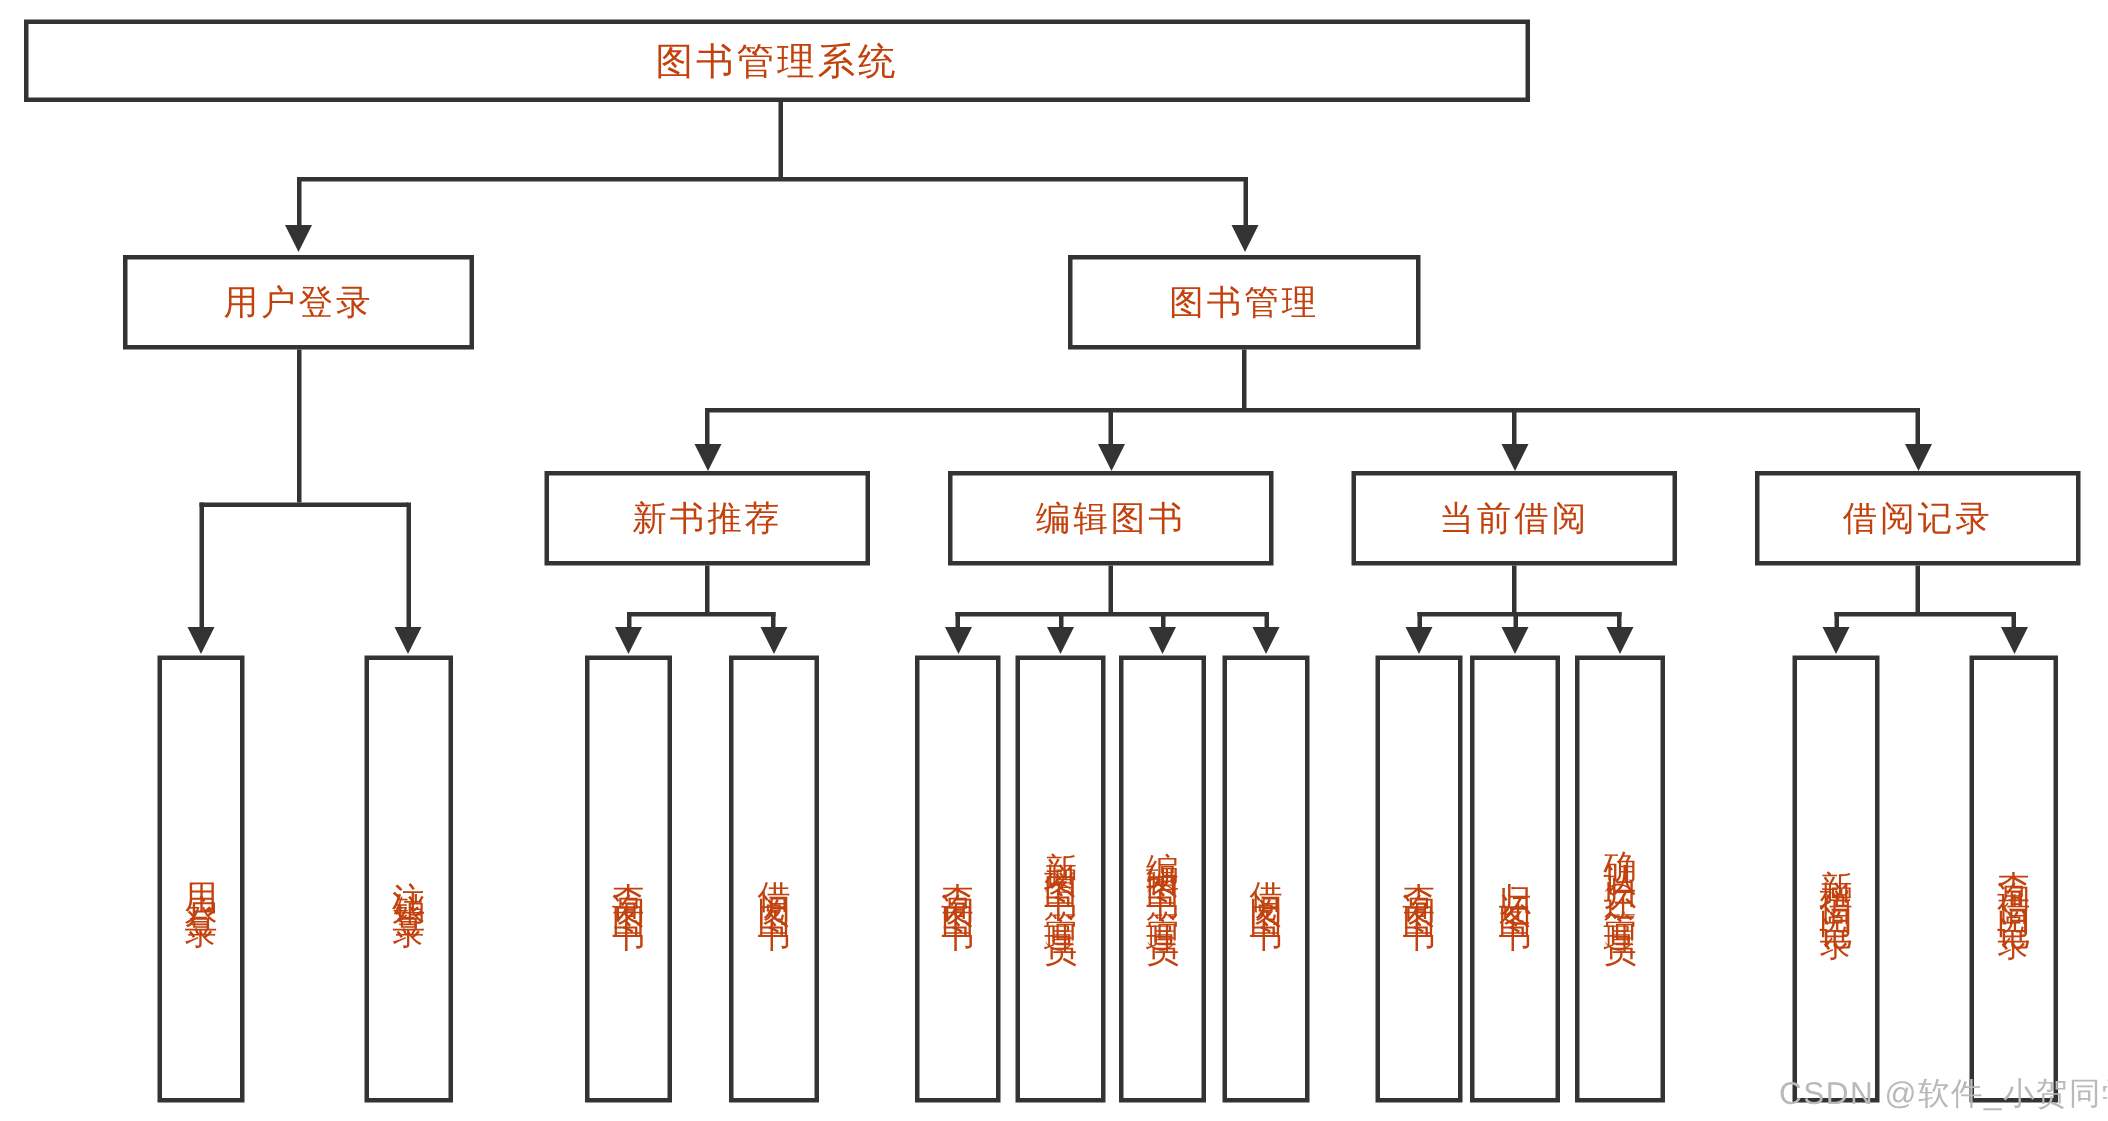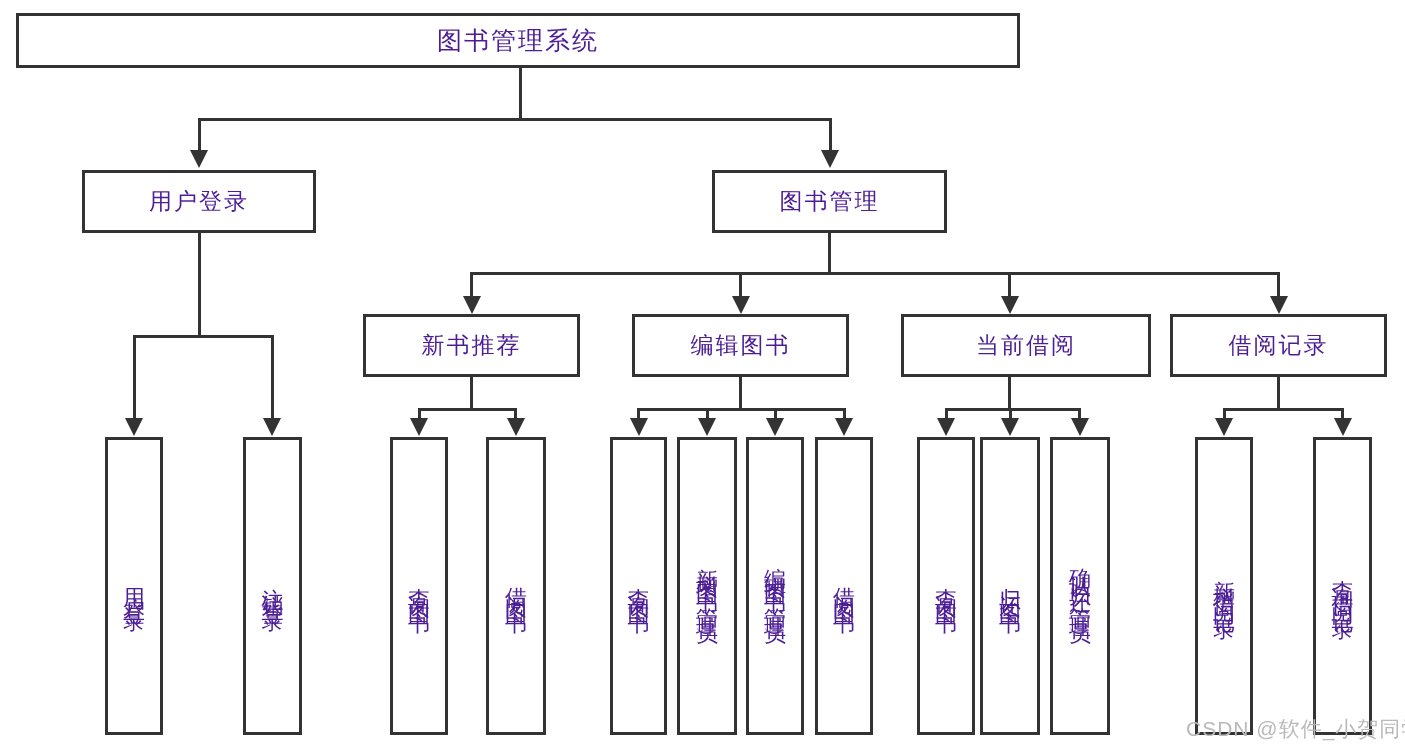--- a/index.html
+++ b/index.html
@@ -11,21 +11,21 @@
     overflow:hidden;
   }
   .box {
     position:absolute;
     box-sizing:border-box;
     border:3px solid #333333;
     background:#ffffff;
     display:flex;
     align-items:center;
     justify-content:center;
-    color:#4c1d95;
+    color:#c2410c;
   }
   .hbox { font-size:23px; letter-spacing:2px; white-space:nowrap; }
   .hbox.title { font-size:25px; }
   .vbox {
     writing-mode:vertical-rl;
     font-size:22px;
     letter-spacing:8px;
     line-height:1;
   }
   .line { position:absolute; background:#333333; }
@@ -50,21 +50,21 @@
 
 <div class="canvas">
 
   <div class="box hbox title" style="left:16px;top:13px;width:1004px;height:55px">图书管理系统</div>
 
   <div class="box hbox" style="left:82px;top:170px;width:234px;height:63px">用户登录</div>
   <div class="box hbox" style="left:712px;top:170px;width:235px;height:63px">图书管理</div>
 
   <div class="box hbox" style="left:363px;top:314px;width:217px;height:63px">新书推荐</div>
   <div class="box hbox" style="left:632px;top:314px;width:217px;height:63px">编辑图书</div>
-  <div class="box hbox" style="left:901px;top:314px;width:250px;height:63px">当前借阅</div>
+  <div class="box hbox" style="left:901px;top:314px;width:217px;height:63px">当前借阅</div>
   <div class="box hbox" style="left:1170px;top:314px;width:217px;height:63px">借阅记录</div>
 
   <div class="box vbox" style="left:105px;top:437px;width:58px;height:298px">用户登录</div>
   <div class="box vbox" style="left:243px;top:437px;width:59px;height:298px">注销登录</div>
 
   <div class="box vbox" style="left:390px;top:437px;width:58px;height:298px">查询图书</div>
   <div class="box vbox" style="left:486px;top:437px;width:60px;height:298px">借阅图书</div>
 
   <div class="box vbox" style="left:610px;top:437px;width:57px;height:298px">查询图书</div>
   <div class="box vbox" style="left:677px;top:437px;width:60px;height:298px">新增图书（管理员）</div>

